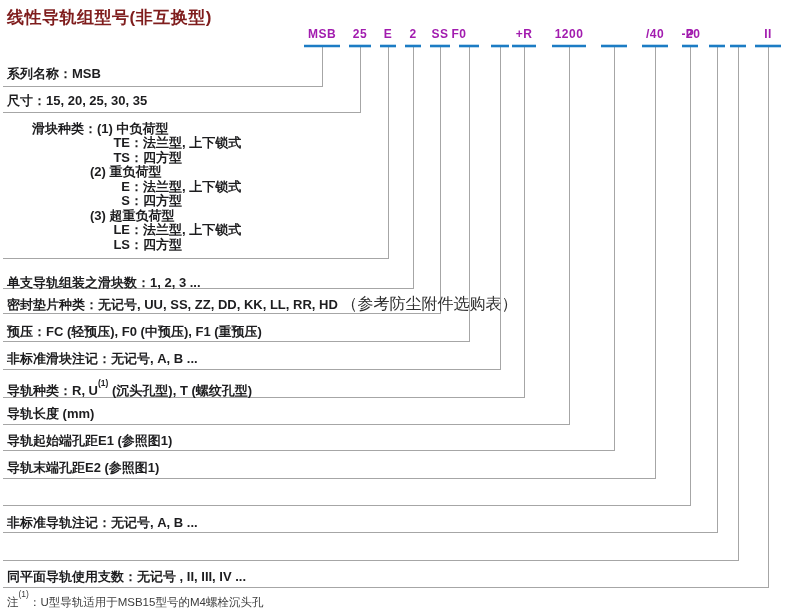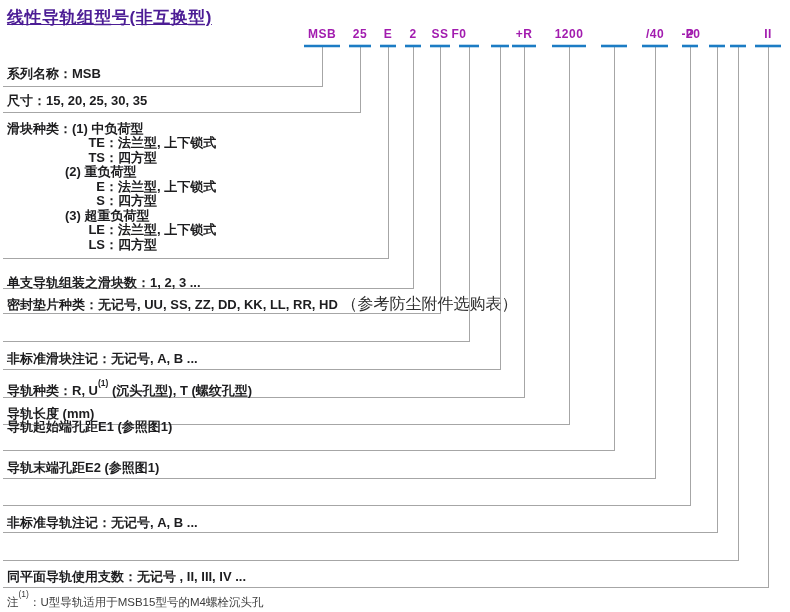--- a/index.html
+++ b/index.html
@@ -3,36 +3,36 @@
 <meta charset="utf-8">
 <style>
   html,body { margin:0; padding:0; background:#ffffff; }
   .page {
     position:relative; width:790px; height:612px; background:#ffffff;
     font-family:"Liberation Sans","DejaVu Sans",sans-serif;
     color:#1d1d1f; overflow:hidden;
   }
   .title {
     position:absolute; left:7px; top:6px;
-    font-size:17px; font-weight:bold; color:#4c1d95; letter-spacing:0.5px;text-decoration:underline;
+    font-size:17px; font-weight:bold; color:#7f1d1d; letter-spacing:0.5px;
   }
   svg.connectors { position:absolute; left:0; top:0; }
   .code {
     position:absolute; top:27px; width:76px; margin-left:-38px;
     text-align:center; font-size:12px; font-weight:bold;
     letter-spacing:0.5px; color:#a21caf; white-space:nowrap;
   }
   .row {
     position:absolute; left:7px;
     font-size:13px; font-weight:bold; line-height:14px;
     white-space:nowrap; color:#1d1d1f;
   }
   .hint { font-size:16px; font-weight:normal; color:#2e2e2e; }
   .row3 { line-height:14.45px; }
-  .l3 { display:flex; height:14.45px; align-items:baseline; }
+  .l3 { display:flex; height:14.45px; align-items:baseline;margin-left:25px; }
   .l3c { display:inline-block; width:111px; text-align:right; }
   .grp { padding-left:58px; }
   sup.s { font-size:8.5px; font-weight:bold; position:relative; top:-4px; }
   .note {
     position:absolute; left:7px; top:593px;
     font-size:11.5px; font-weight:normal; color:#3c3c3c; white-space:nowrap;
   }
   .note sup.s { font-weight:normal; }
 </style>
 </head>
@@ -139,34 +139,37 @@
 
   <div class="row" style="top:276px">
     <span class="lbl">单支导轨组装之滑块数：1, 2, 3 ...</span>
   </div>
 
   <div class="row" style="top:297px">
     <span class="lbl">密封垫片种类：无记号, UU, SS, ZZ, DD, KK, LL, RR, HD</span>
     <span class="hint">（参考防尘附件选购表）</span>
   </div>
 
+  <div class="row" style="top:325px">
+    <span class="lbl">预压：FC (轻预压), F0 (中预压), F1 (重预压)</span>
+  </div>
 
   <div class="row" style="top:352px">
     <span class="lbl">非标准滑块注记：无记号, A, B ...</span>
   </div>
 
   <div class="row" style="top:380px">
     <span class="lbl">导轨种类：R, U</span><sup class="s">(1)</sup><span class="lbl"> (沉头孔型), T (螺纹孔型)</span>
   </div>
 
   <div class="row" style="top:407px">
     <span class="lbl">导轨长度 (mm)</span>
   </div>
 
-  <div class="row" style="top:420px">
+  <div class="row" style="top:434px">
     <span class="lbl">导轨起始端孔距E1 (参照图1)</span>
   </div>
 
   <div class="row" style="top:461px">
     <span class="lbl">导轨末端孔距E2 (参照图1)</span>
   </div>
 
 
   <div class="row" style="top:516px">
     <span class="lbl">非标准导轨注记：无记号, A, B ...</span>

